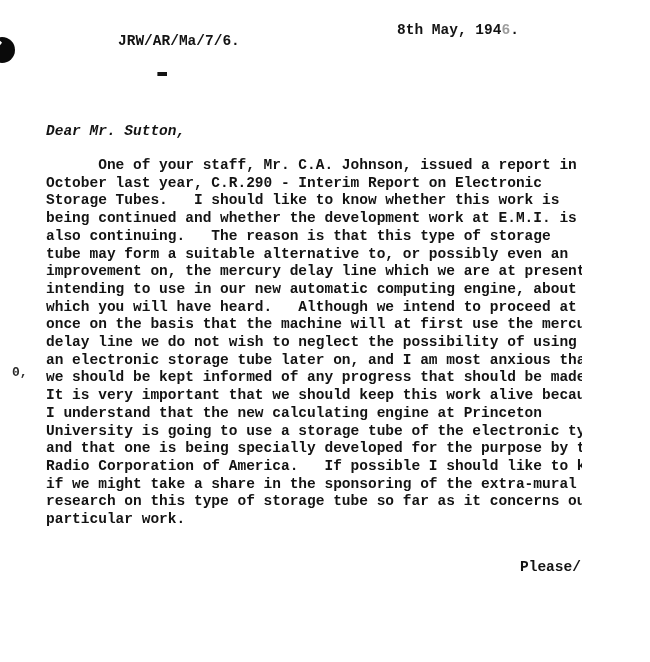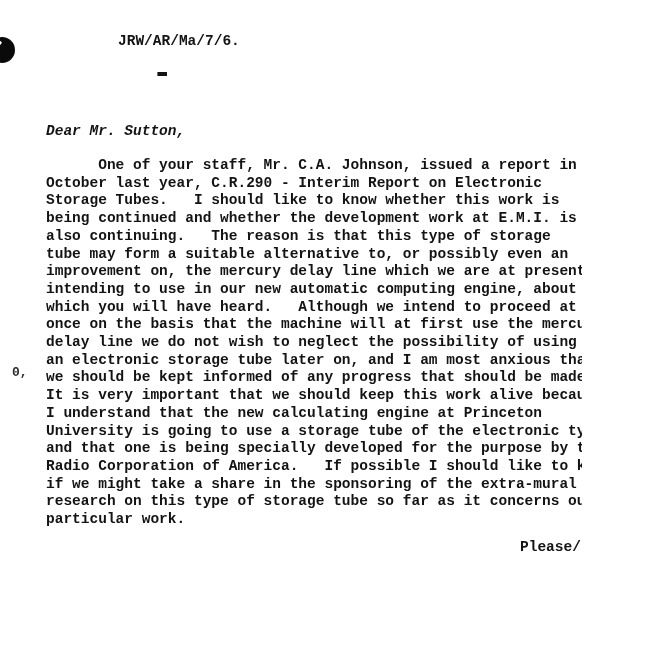--- a/index.html
+++ b/index.html
@@ -20,21 +20,21 @@
     white-space: pre;
     letter-spacing: 0px;
   }
   .ref        { left: 118px; top: 33px; }
   .date       { left: 397px; top: 22px; }
   .date .faded{ opacity: 0.42; }
   .ref-dash   { left: 152px; top: 57px; font-size: 34px; line-height: 34px; }
   .salutation { left: 46px;  top: 123px; font-style: italic; }
   .body-block { left: 46px;  top: 157px; }
   .margin-note{ left: 12px;  top: 364px; font-size: 13px; color: #2a2a2a; }
-  .catchword  { left: 520px; top: 539px; }
+  .catchword  { left: 520px; top: 559px; }
   .address    { left: 46px;  top: 574px; line-height: 19px; }
   .ink-blot {
     position: absolute;
     left: -11px;
     top: 37px;
     width: 26px;
     height: 26px;
     border-radius: 50%;
     background: #0a0a0a;
   }
@@ -53,20 +53,21 @@
 <body>
 
 <div class="page">
 
   <div class="ink-blot">
     <div class="ink-blot-notch"></div>
   </div>
 
   <div class="t ref">JRW/AR/Ma/7/6.</div>
 
+  <div class="t date"><span>8th May, 194</span><span class="faded">6</span><span>.</span></div>
 
   <div class="t ref-dash">-</div>
 
   <div class="t salutation">Dear Mr. Sutton,</div>
 
   <div class="t body-block">      One of your staff, Mr. C.A. Johnson, issued a report in
 October last year, C.R.290 - Interim Report on Electronic
 Storage Tubes.   I should like to know whether this work is
 being continued and whether the development work at E.M.I. is
 also continuing.   The reason is that this type of storage

